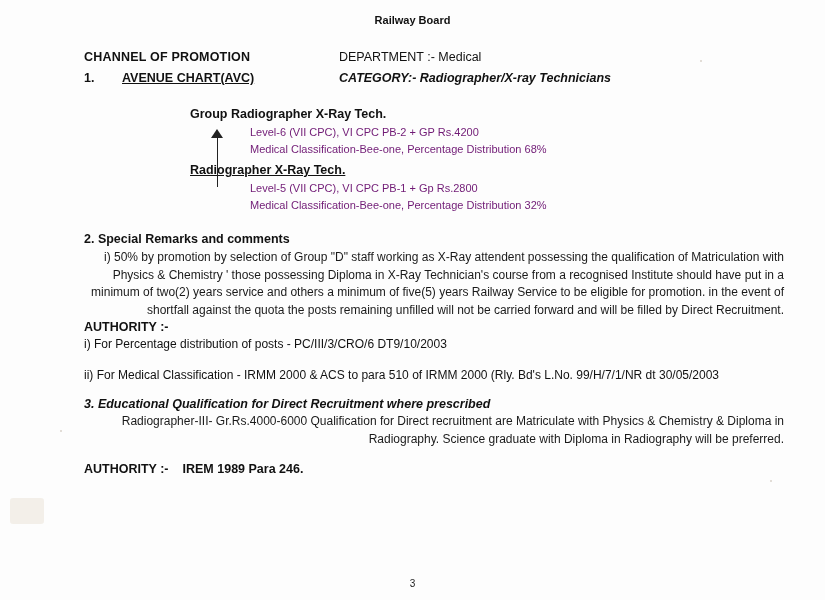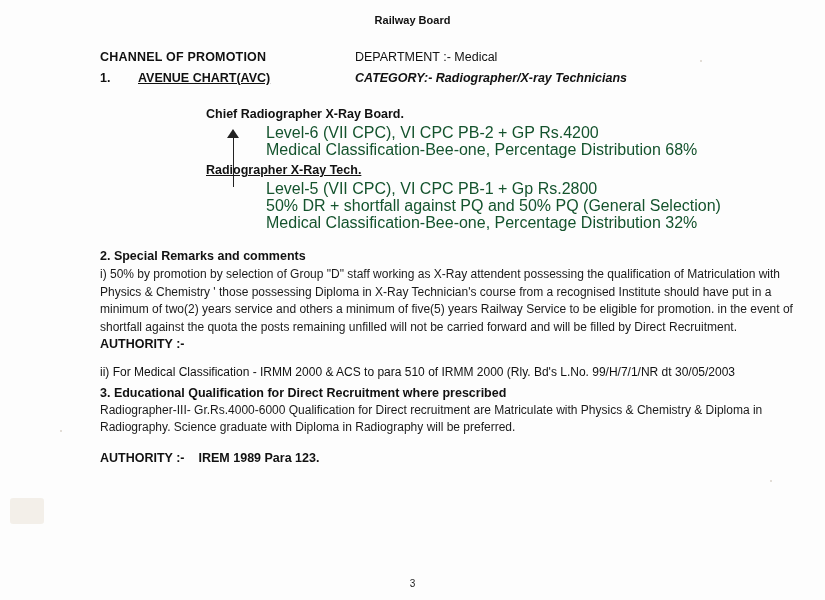--- a/index.html
+++ b/index.html
@@ -30,21 +30,21 @@
     left: 0;
     width: 825px;
     text-align: center;
     font-size: 11px;
     font-weight: bold;
     color: #111;
   }
 
   .body-block {
     position: absolute;
-    left: 100px;
+    left: 84px;
     top: 50px;
     width: 700px;
   }
 
   .row-promo {
     display: flex;
     align-items: baseline;
   }
   .promo-left {
     width: 255px;
@@ -88,23 +88,23 @@
   }
   .chart-title {
     font-size: 12.5px;
     font-weight: bold;
     margin-bottom: 3px;
   }
   .chart-lines {
     margin-left: 60px;
   }
   .chart-line {
-    font-size: 16px;
+    font-size: 11px;
     line-height: 17px;
-    color: #14532d;
+    color: #701a75;
   }
   .arrow-wrap {
     position: absolute;
     left: 16px;
     top: 22px;
     width: 24px;
     height: 58px;
   }
   .arrow-wrap .shaft {
     position: absolute;
@@ -137,42 +137,43 @@
   }
   .sec-head {
     font-size: 12.5px;
     font-weight: bold;
     margin-bottom: 3px;
   }
   .para {
     font-size: 12px;
     line-height: 17.5px;
     color: #1a1a1a;
-    text-align: left;
+    text-align: right;
   }
   .auth {
     font-size: 12.5px;
     font-weight: bold;
     margin-top: 1px;
   }
   .sub-item {
     font-size: 12px;
     line-height: 17.5px;
     margin-top: 2px;
   }
   .sub-item2 {
     font-size: 12px;
     line-height: 17.5px;
     margin-top: 13px;
   }
   .sec-head3 {
     font-size: 12.5px;
     font-weight: bold;
-    margin-top: 4px;
+    margin-top: 13px;
     margin-bottom: 2px;
+    font-style: italic;
   }
   .auth-final {
     font-size: 12.5px;
     font-weight: bold;
     margin-top: 14px;
   }
   .auth-final .val {
     font-weight: bold;
     margin-left: 14px;
   }
@@ -225,46 +226,46 @@
       <div class="cat-right">CATEGORY:- Radiographer/X-ray Technicians</div>
     </div>
 
     <div class="chart">
 
       <div class="arrow-wrap">
         <div class="head"></div>
         <div class="shaft"></div>
       </div>
 
-      <div class="chart-title">Chief Radiographer X-Ray Board.</div>
+      <div class="chart-title">Group Radiographer X-Ray Tech.</div>
       <div class="chart-lines">
         <div class="chart-line">Level-6 (VII CPC), VI CPC PB-2 + GP Rs.4200</div>
         <div class="chart-line">Medical Classification-Bee-one, Percentage Distribution 68%</div>
       </div>
 
       <div class="chart-title2">Radiographer X-Ray Tech.</div>
       <div class="chart-lines">
         <div class="chart-line">Level-5 (VII CPC), VI CPC PB-1 + Gp Rs.2800</div>
-        <div class="chart-line">50% DR + shortfall against PQ and 50% PQ (General Selection)</div>
         <div class="chart-line">Medical Classification-Bee-one, Percentage Distribution 32%</div>
       </div>
     </div>
 
     <div class="section">
       <div class="sec-head">2. Special Remarks and comments</div>
       <div class="para">i) 50% by promotion by selection of Group "D" staff working as X-Ray attendent possessing the qualification of Matriculation with Physics &amp; Chemistry ' those possessing Diploma in X-Ray Technician's course from a recognised Institute should have put in a minimum of two(2) years service and others a minimum of five(5) years Railway Service to be eligible for promotion. in the event of shortfall against the quota the posts remaining unfilled will not be carried forward and will be filled by Direct Recruitment.</div>
       <div class="auth">AUTHORITY :-</div>
+      <div class="sub-item">i) For Percentage distribution of posts - PC/III/3/CRO/6 DT9/10/2003</div>
       <div class="sub-item2">ii) For Medical Classification - IRMM 2000 &amp; ACS to para 510 of IRMM 2000 (Rly. Bd's L.No. 99/H/7/1/NR dt 30/05/2003</div>
     </div>
 
     <div>
       <div class="sec-head3">3. Educational Qualification for Direct Recruitment where prescribed</div>
       <div class="para">Radiographer-III- Gr.Rs.4000-6000 Qualification for Direct recruitment are Matriculate with Physics &amp; Chemistry &amp; Diploma in Radiography. Science graduate with Diploma in Radiography will be preferred.</div>
       <div class="auth-final">
-        <span>AUTHORITY :-</span><span class="val">IREM 1989 Para 123.</span>
+        <span>AUTHORITY :-</span><span class="val">IREM 1989 Para 246.</span>
       </div>
     </div>
 
   </div>
 
   <div class="smudge"></div>
   <div class="speck" style="left:700px; top:60px;"></div>
   <div class="speck" style="left:770px; top:480px;"></div>
   <div class="speck" style="left:60px; top:430px;"></div>
 

